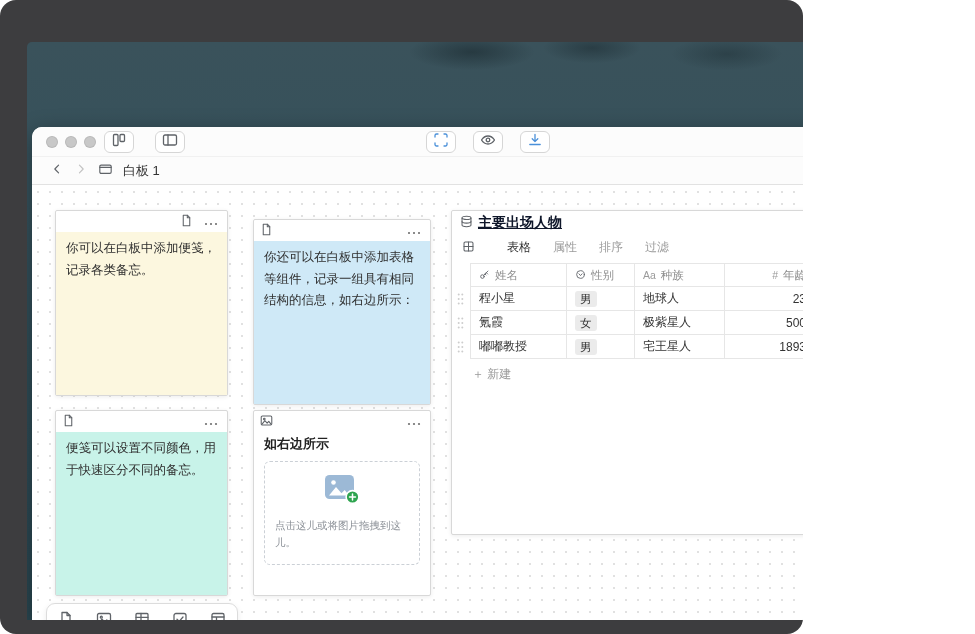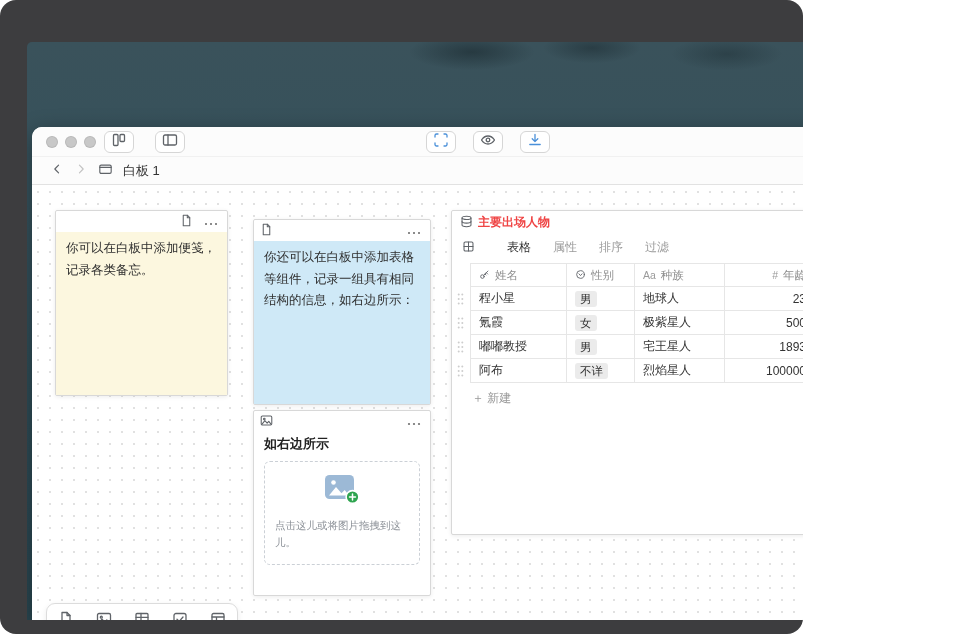--- a/index.html
+++ b/index.html
@@ -60,21 +60,21 @@
   #image-card  { left:221px; top:224px; width:178px; height:186px; }
   #table-card  { left:419px; top:24px; width:440px; height:325px; }
 
   
   .ic-title { font-size:13px; font-weight:700; color:#222; padding:3px 10px 0; cursor:text; }
   .drop-zone { margin:8px 10px 10px; flex:none; height:104px; border:1.5px dashed #cbd0d6; border-radius:6px; display:flex; flex-direction:column; align-items:center; justify-content:center; gap:8px; padding:4px 8px; cursor:pointer;font-family:Liberation Mono, monospace; }
   .drop-hint { font-size:10.5px; color:#8b9097; line-height:1.6; align-self:flex-start; padding-left:2px; }
 
   
   .tc-head { height:23px; display:flex; align-items:center; gap:5px; padding:0 8px; flex:none; }
-  .tc-title { font-size:12px; font-weight:700; color:#ef4444; }
+  .tc-title { font-size:14px; font-weight:700; color:#0f172a;text-decoration:underline; }
   .tc-tabs { display:flex; align-items:center; gap:22px; padding:5px 10px 7px; flex:none; }
   .tab { display:flex; align-items:center; gap:4px; font-size:12px; color:#9a9a9a; background:none; border:none; padding:0; cursor:pointer; }
   .tab.active { color:#333;gap:32px; }
 
   .table-wrap { margin-left:18px; width:378px; flex:none; }
   .trow { display:flex; height:24px; border-bottom:1px solid #e6e6e6; position:relative; }
   .trow.thead { border-top:1px solid #e6e6e6; }
   .cell { display:flex; align-items:center; padding:0 8px; border-left:1px solid #e6e6e6; font-size:12px; color:#333; gap:5px; overflow:hidden; white-space:nowrap; }
   .cell:last-child { border-right:1px solid #e6e6e6; }
   .c-name { width:96px; } .c-gender { width:68px; } .c-race { width:90px; }
@@ -234,20 +234,37 @@
               <span><svg width="14" height="4" viewBox="0 0 14 4">
                     <circle class="ic-fill" cx="2" cy="2" r="1.1"></circle>
                     <circle class="ic-fill" cx="7" cy="2" r="1.1"></circle>
                     <circle class="ic-fill" cx="12" cy="2" r="1.1"></circle>
                   </svg></span>
             </button>
           </div>
           <div class="note-body" style="background-color: rgb(207, 233, 247);">你还可以在白板中添加表格等组件，记录一组具有相同结构的信息，如右边所示：</div>
         </div>
 
+        <div class="card" id="note-teal">
+          <div class="card-head">
+            <span><svg width="13" height="13" viewBox="0 0 16 16">
+                  <path class="ic" d="M4 1.5h5l3 3v10H4z"></path>
+                  <path class="ic" d="M9 1.5v3h3"></path>
+                </svg></span>
+            <span class="spacer"></span>
+            <button class="more-btn">
+              <span><svg width="14" height="4" viewBox="0 0 14 4">
+                    <circle class="ic-fill" cx="2" cy="2" r="1.1"></circle>
+                    <circle class="ic-fill" cx="7" cy="2" r="1.1"></circle>
+                    <circle class="ic-fill" cx="12" cy="2" r="1.1"></circle>
+                  </svg></span>
+            </button>
+          </div>
+          <div class="note-body" style="background-color: rgb(200, 243, 233);">便笺可以设置不同颜色，用于快速区分不同的备忘。</div>
+        </div>
 
         <div class="card" id="image-card">
           <div class="card-head">
             <span><svg width="13" height="13" viewBox="0 0 16 16">
                   <rect class="ic" x="1.5" y="2.5" width="13" height="11" rx="1.5"></rect>
                   <circle class="ic" cx="5.3" cy="6.2" r="1"></circle>
                   <path class="ic" d="M2.5 12.5L6 8.2l2.8 3 2-2.2 2.7 3.5"></path>
                 </svg></span>
             <span class="spacer"></span>
             <button class="more-btn">
@@ -391,39 +408,20 @@
                 </span>
               <div class="cell c-name">嘟嘟教授</div>
               <div class="cell c-gender">
                   <span class="badge">男</span>
                 </div>
               <div class="cell c-race">宅王星人</div>
               <div class="cell c-age">1893</div>
               <div class="cell c-add"></div>
             </div>
 
-            <div class="trow">
-              <span class="handle">
-                  <svg width="7" height="13" viewBox="0 0 7 13">
-                    <circle cx="1.7" cy="2" r="1" fill="#cdcdcd"></circle>
-                    <circle cx="5.3" cy="2" r="1" fill="#cdcdcd"></circle>
-                    <circle cx="1.7" cy="6.5" r="1" fill="#cdcdcd"></circle>
-                    <circle cx="5.3" cy="6.5" r="1" fill="#cdcdcd"></circle>
-                    <circle cx="1.7" cy="11" r="1" fill="#cdcdcd"></circle>
-                    <circle cx="5.3" cy="11" r="1" fill="#cdcdcd"></circle>
-                  </svg>
-                </span>
-              <div class="cell c-name">阿布</div>
-              <div class="cell c-gender">
-                  <span class="badge">不详</span>
-                </div>
-              <div class="cell c-race">烈焰星人</div>
-              <div class="cell c-age">100000</div>
-              <div class="cell c-add"></div>
-            </div>
           </div>
 
           <button class="add-row">＋ 新建</button>
         </div>
 
         <div class="bottom-bar">
           <button class="tool-btn">
             <span><svg width="16" height="16" viewBox="0 0 16 16">
                   <path class="ic" d="M4 1.5h5l3 3v10H4z"></path>
                   <path class="ic" d="M9 1.5v3h3"></path>

